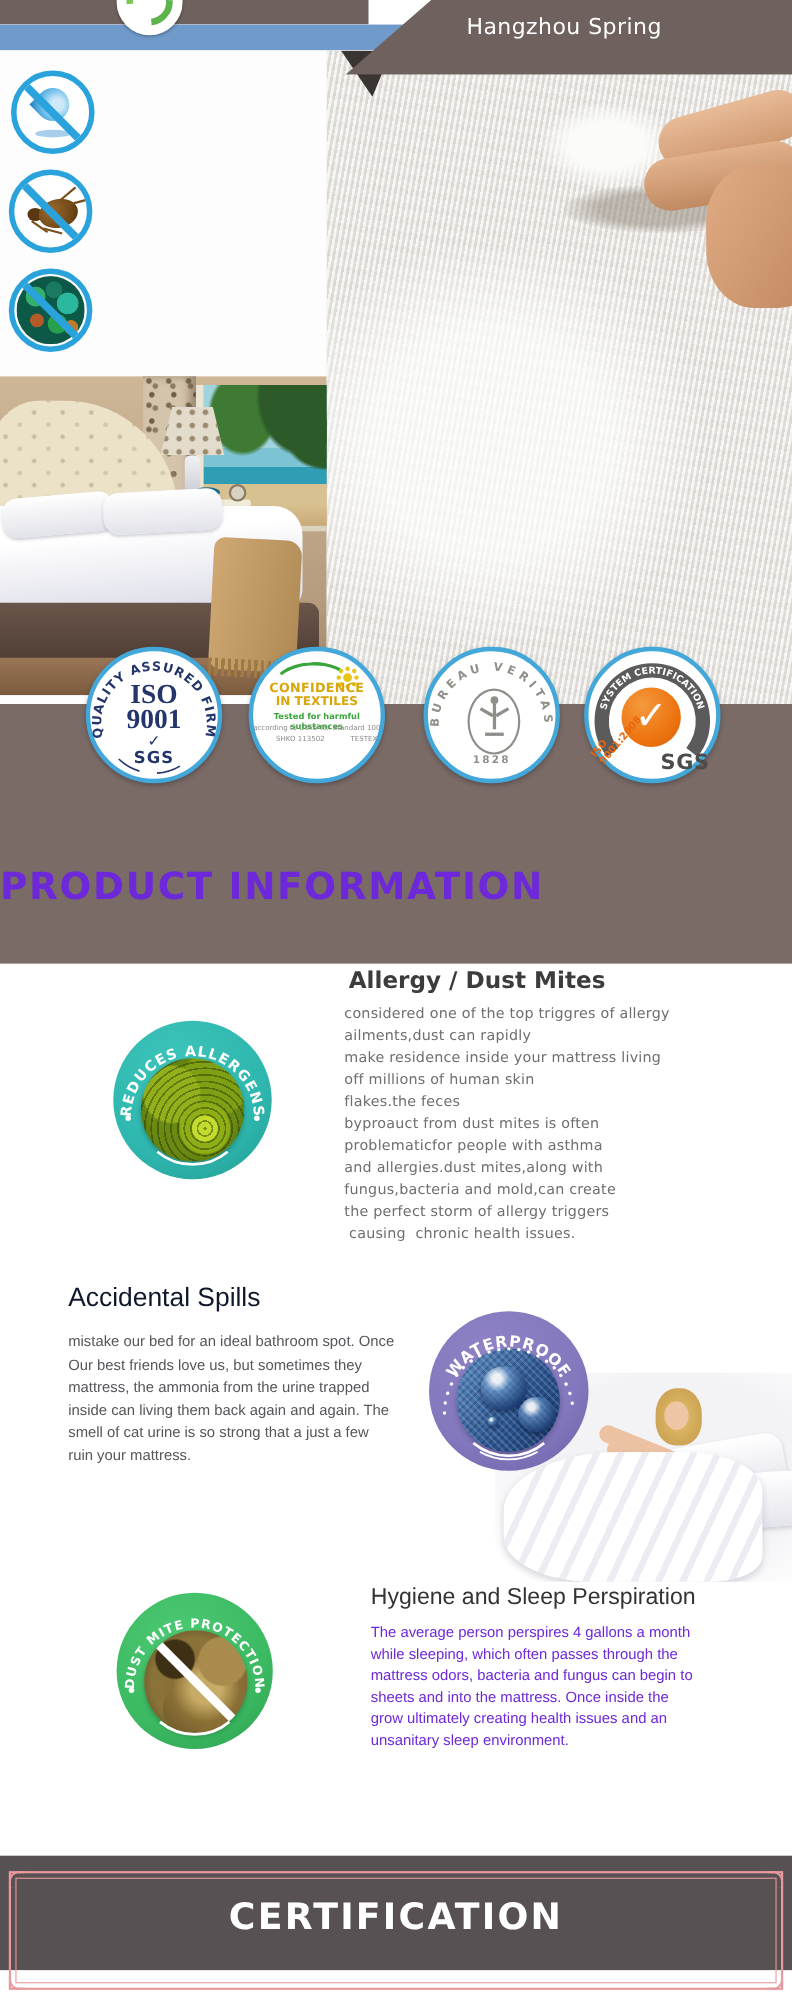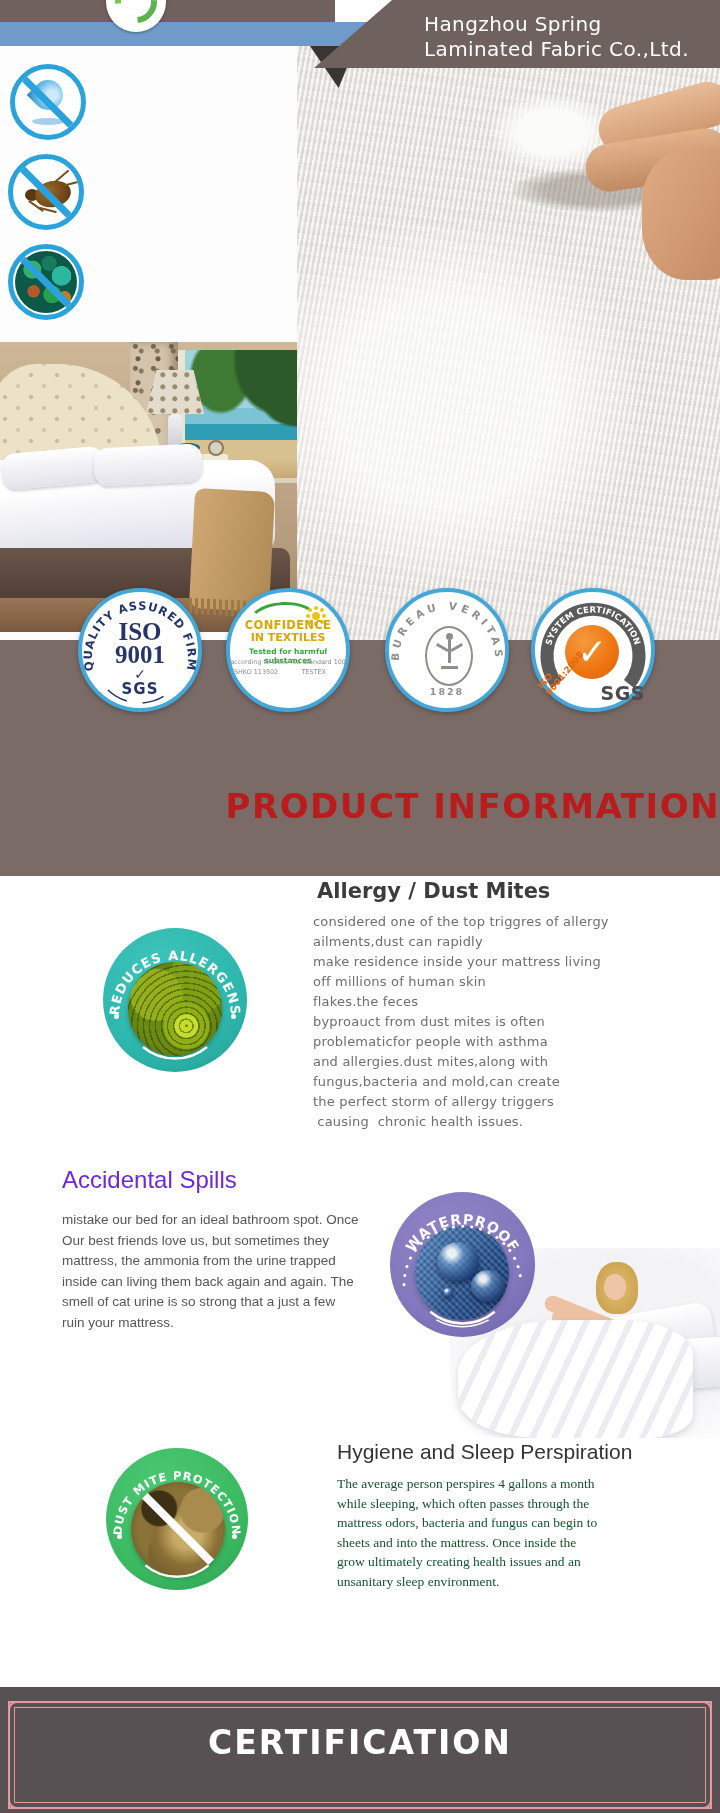--- a/index.html
+++ b/index.html
@@ -70,52 +70,52 @@
     background-size:26px 22px,26px 22px;background-position:0 0,13px 11px;}
   .bp-bed{position:absolute;left:-10px;top:118px;width:285px;height:94px;background:linear-gradient(175deg,#ffffff 30%,#e9e9f1 70%,#d9d9e5);border-radius:6px 26px 18px 0;}
   .bp-pillow{position:absolute;background:linear-gradient(#ffffff,#e2e2ea);border-radius:14px;box-shadow:0 2px 3px rgba(120,120,140,.35);}
   .bp-base{position:absolute;left:0;top:206px;width:290px;height:56px;background:linear-gradient(#6a554a,#4e3c33);border-radius:0 10px 6px 0;}
   .bp-floor{position:absolute;left:0;top:256px;width:297px;height:34px;background:linear-gradient(#9a7556,#7a5a3e);}
   .bp-throw{position:absolute;left:192px;top:148px;width:80px;height:120px;background:linear-gradient(100deg,#cfa873,#b08a55);border-radius:10px 14px 8px 12px;transform:rotate(3deg);}
   .bp-fringe{position:absolute;left:0;bottom:-6px;width:100%;height:16px;background:repeating-linear-gradient(90deg,#a07a45 0 3px,transparent 3px 6px);}
 
   
   .band-brown{left:0;top:628px;width:720px;height:248px;background:#7b6b67;z-index:0;}
-  .section-title{left:0;width:720px;text-align:right;color:#b91c1c;font-weight:700;letter-spacing:1.5px;font-size:34px;font-family:"DejaVu Sans",sans-serif;z-index:2;}
+  .section-title{left:0;width:720px;text-align:left;color:#6d28d9;font-weight:700;letter-spacing:1.5px;font-size:34px;font-family:"DejaVu Sans",sans-serif;z-index:2;}
 
   
   .cert-badge{position:absolute;top:588px;width:116px;height:116px;border-radius:50%;background:#fff;border:4px solid #43a7d9;box-shadow:0 2px 5px rgba(0,0,0,.28);z-index:5;}
   .cb-svg{position:absolute;inset:0;width:116px;height:116px;pointer-events:none;}
   .cb-ring-text{font-size:11.5px;font-weight:700;letter-spacing:1px;fill:#23356b;font-family:"DejaVu Sans",sans-serif;}
   .cb-ring-gray{font-size:10.5px;letter-spacing:4px;fill:#8f8f8a;font-weight:700;}
   .cb-ring-white{font-size:8.5px;font-weight:700;letter-spacing:.5px;fill:#ffffff;}
   .iso-center{position:absolute;left:0;top:28px;width:100%;text-align:center;color:#23356b;font-family:"Liberation Serif",serif;font-weight:700;font-size:25px;line-height:23px;}
   .iso-check{position:absolute;left:0;top:74px;width:100%;text-align:center;color:#23356b;font-size:14px;font-weight:700;}
   .iso-sgs{position:absolute;left:0;top:88px;width:100%;text-align:center;color:#23356b;font-size:15px;font-weight:700;letter-spacing:1px;}
   .ot-arc{position:absolute;left:17px;top:10px;width:66px;height:36px;border:3px solid transparent;border-top-color:#3aa53a;border-radius:50%;transform:rotate(-4deg);}
   .ot-flower{position:absolute;left:82px;top:20px;width:8px;height:8px;border-radius:50%;background:#e8c414;box-shadow:0 -8px 0 -2px #e8c414,6px -6px 0 -2px #e8c414,8px 0 0 -2px #e8c414,6px 6px 0 -2px #e8c414,0 8px 0 -2px #e8c414,-6px 6px 0 -2px #e8c414,-8px 0 0 -2px #e8c414,-6px -6px 0 -2px #e8c414;}
   .ot-t1{position:absolute;left:0;top:26px;width:100%;text-align:center;color:#d9a50a;font-weight:700;font-size:11.5px;letter-spacing:.3px;}
   .ot-t2{position:absolute;left:0;top:39px;width:100%;text-align:center;color:#d9a50a;font-weight:700;font-size:11px;}
   .ot-t3{position:absolute;left:0;top:55px;width:100%;text-align:center;color:#3aa53a;font-weight:700;font-size:7.5px;}
   .ot-t4{position:absolute;left:0;top:66px;width:100%;text-align:center;color:#8a8a8a;font-size:6.4px;}
-  .ot-codes{position:absolute;left:4px;top:76px;width:92px;display:flex;justify-content:space-between;color:#8a8a8a;font-size:6.4px;}
+  .ot-codes{position:absolute;left:21px;top:76px;width:92px;display:flex;justify-content:space-between;color:#8a8a8a;font-size:6.4px;}
   .bv-oval{position:absolute;left:36px;top:34px;width:44px;height:56px;border:2.5px solid #8f8f8a;border-radius:50%;}
   .bv-part{position:absolute;background:#8f8f8a;}
   .bv-year{position:absolute;left:0;top:94px;width:100%;text-align:center;color:#8f8f8a;font-size:9.5px;letter-spacing:2px;font-weight:700;}
   .sgs-orange{position:absolute;left:30px;top:33px;width:54px;height:54px;border-radius:50%;background:radial-gradient(circle at 35% 30%,#f59a3d,#ed7410 60%,#d96207);}
   .sgs-check{position:absolute;left:0;top:2px;width:100%;text-align:center;color:#fff;font-size:36px;font-weight:700;line-height:50px;}
   .sgs-iso{position:absolute;left:-4px;top:62px;width:70px;color:#e8650a;font-size:9px;font-weight:700;transform:rotate(-50deg);}
   .sgs-label{position:absolute;right:6px;bottom:4px;color:#4c4c4c;font-size:19px;font-weight:700;letter-spacing:.5px;}
 
   
   .h-gothic{font-family:"DejaVu Sans",sans-serif;font-weight:700;font-size:21px;color:#3c3c3c;z-index:2;}
   .p-gothic div{font-family:"DejaVu Sans",sans-serif;font-size:13px;line-height:20px;color:#6e6e6e;letter-spacing:.2px;white-space:pre;}
-  .h-sans{font-family:"Liberation Sans",sans-serif;color:#6d28d9;z-index:2;}
+  .h-sans{font-family:"Liberation Sans",sans-serif;color:#0f172a;z-index:2;}
   .p-sans div{font-family:"Liberation Sans",sans-serif;font-size:13.5px;line-height:20.5px;color:#55565a;white-space:pre;}
-  .p-sans.dark div{color:#14532d;line-height:19.5px;font-family:Liberation Serif, serif;}
+  .p-sans.dark div{color:#6d28d9;line-height:19.5px;}
 
   
   .photo-badge{position:absolute;border-radius:50%;z-index:3;}
   .pb-inner{position:absolute;left:25px;top:34px;width:94px;height:94px;border-radius:50%;overflow:hidden;box-shadow:0 2px 5px rgba(0,0,0,.25);}
   .pb-svg{position:absolute;inset:0;pointer-events:none;}
   .pb-arc-text{font-weight:700;fill:#fff;font-family:"DejaVu Sans",sans-serif;}
   .pb-smile{fill:none;stroke:#fff;stroke-width:2.5;}
   .pb-dot{position:absolute;width:5px;height:5px;border-radius:50%;background:#fff;}
   .badge-teal{background:radial-gradient(circle at 40% 30%,#3ec4bb,#2eb7ae 60%,#22998f);}
   .badge-purple{background:radial-gradient(circle at 40% 30%,#9084c6,#8377bd 60%,#6b5fa8);}
@@ -143,41 +143,40 @@
   
   .woman-photo{left:450px;top:1248px;width:270px;height:190px;overflow:hidden;background:radial-gradient(ellipse at 60% 45%,#f3f2f5 0 55%,#ffffff 90%);z-index:1;}
   .wp-pillow{position:absolute;background:linear-gradient(#ffffff,#e4e4ec);border-radius:16px;box-shadow:0 2px 4px rgba(130,130,150,.35);}
   .wp-duvet{position:absolute;left:8px;top:72px;width:235px;height:118px;background:
     repeating-linear-gradient(115deg,#ffffff 0 14px,#ececf2 14px 20px);border-radius:45% 30% 20% 35%;box-shadow:0 3px 6px rgba(140,140,160,.3);}
   .wp-hair{position:absolute;left:146px;top:14px;width:42px;height:52px;background:radial-gradient(#e3c06e,#c49a4a);border-radius:45% 45% 42% 42%;}
   .wp-face{position:absolute;left:154px;top:26px;width:22px;height:26px;background:#eec6a6;border-radius:50%;}
   .wp-arm{position:absolute;background:#ecc2a2;border-radius:10px;}
 
   
-  .band-dark{left:0;top:1687px;width:720px;height:126px;background:#575153;z-index:1;}
+  .band-dark{left:0;top:1687px;width:720px;height:104px;background:#575153;z-index:1;}
   .cert-frame{position:absolute;left:8px;top:14px;width:700px;height:104px;border:2px solid #e8999e;}
   .cert-frame-inner{position:absolute;inset:4px;border:1px solid #e8999e;}
   .orn{position:absolute;width:13px;height:13px;border-top:2px solid #e8999e;border-left:2px solid #e8999e;border-radius:9px 0 0 0;}
   .cert-title{position:absolute;left:0;top:36px;width:100%;text-align:center;color:#fff;font-weight:700;font-size:33px;letter-spacing:2px;font-family:"DejaVu Sans",sans-serif;}
 </style>
 </head>
 <body>
 
 <div class="page">
 
   <div class="abs hdr-left-bar"></div>
   <div class="abs hdr-blue"></div>
   <div class="abs hdr-banner"></div>
   <div class="abs hdr-tri"></div>
   <div class="abs logo-circle">
     <div class="logo-swirl"></div>
   </div>
   <div class="abs company">
     <div>Hangzhou Spring</div>
-    <div>Laminated Fabric Co.,Ltd.</div>
   </div>
 
   <div class="abs features-panel"></div>
 
   <div class="abs feat-icon" style="left:10px;top:64px;">
     <span class="fi-drop"></span>
     <span class="fi-puddle"></span>
     <span class="fi-slash"></span>
   </div>
   <div class="abs feat-label" style="left:104px;top:96px;">100% WATERPROOF</div>

